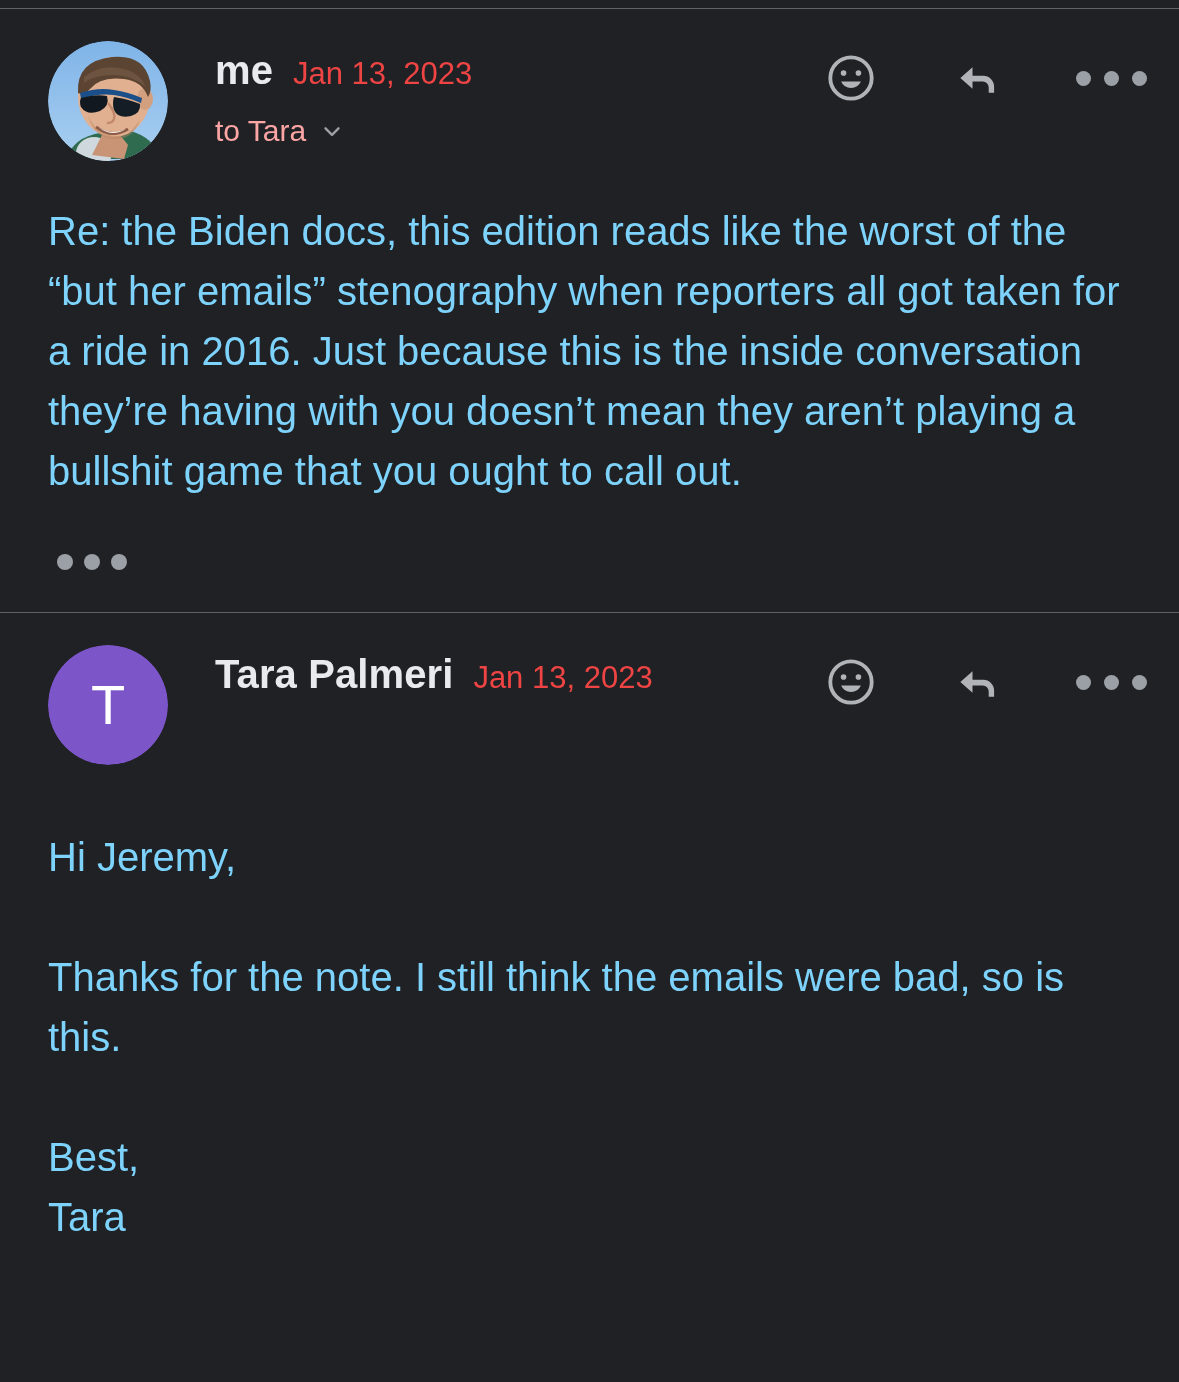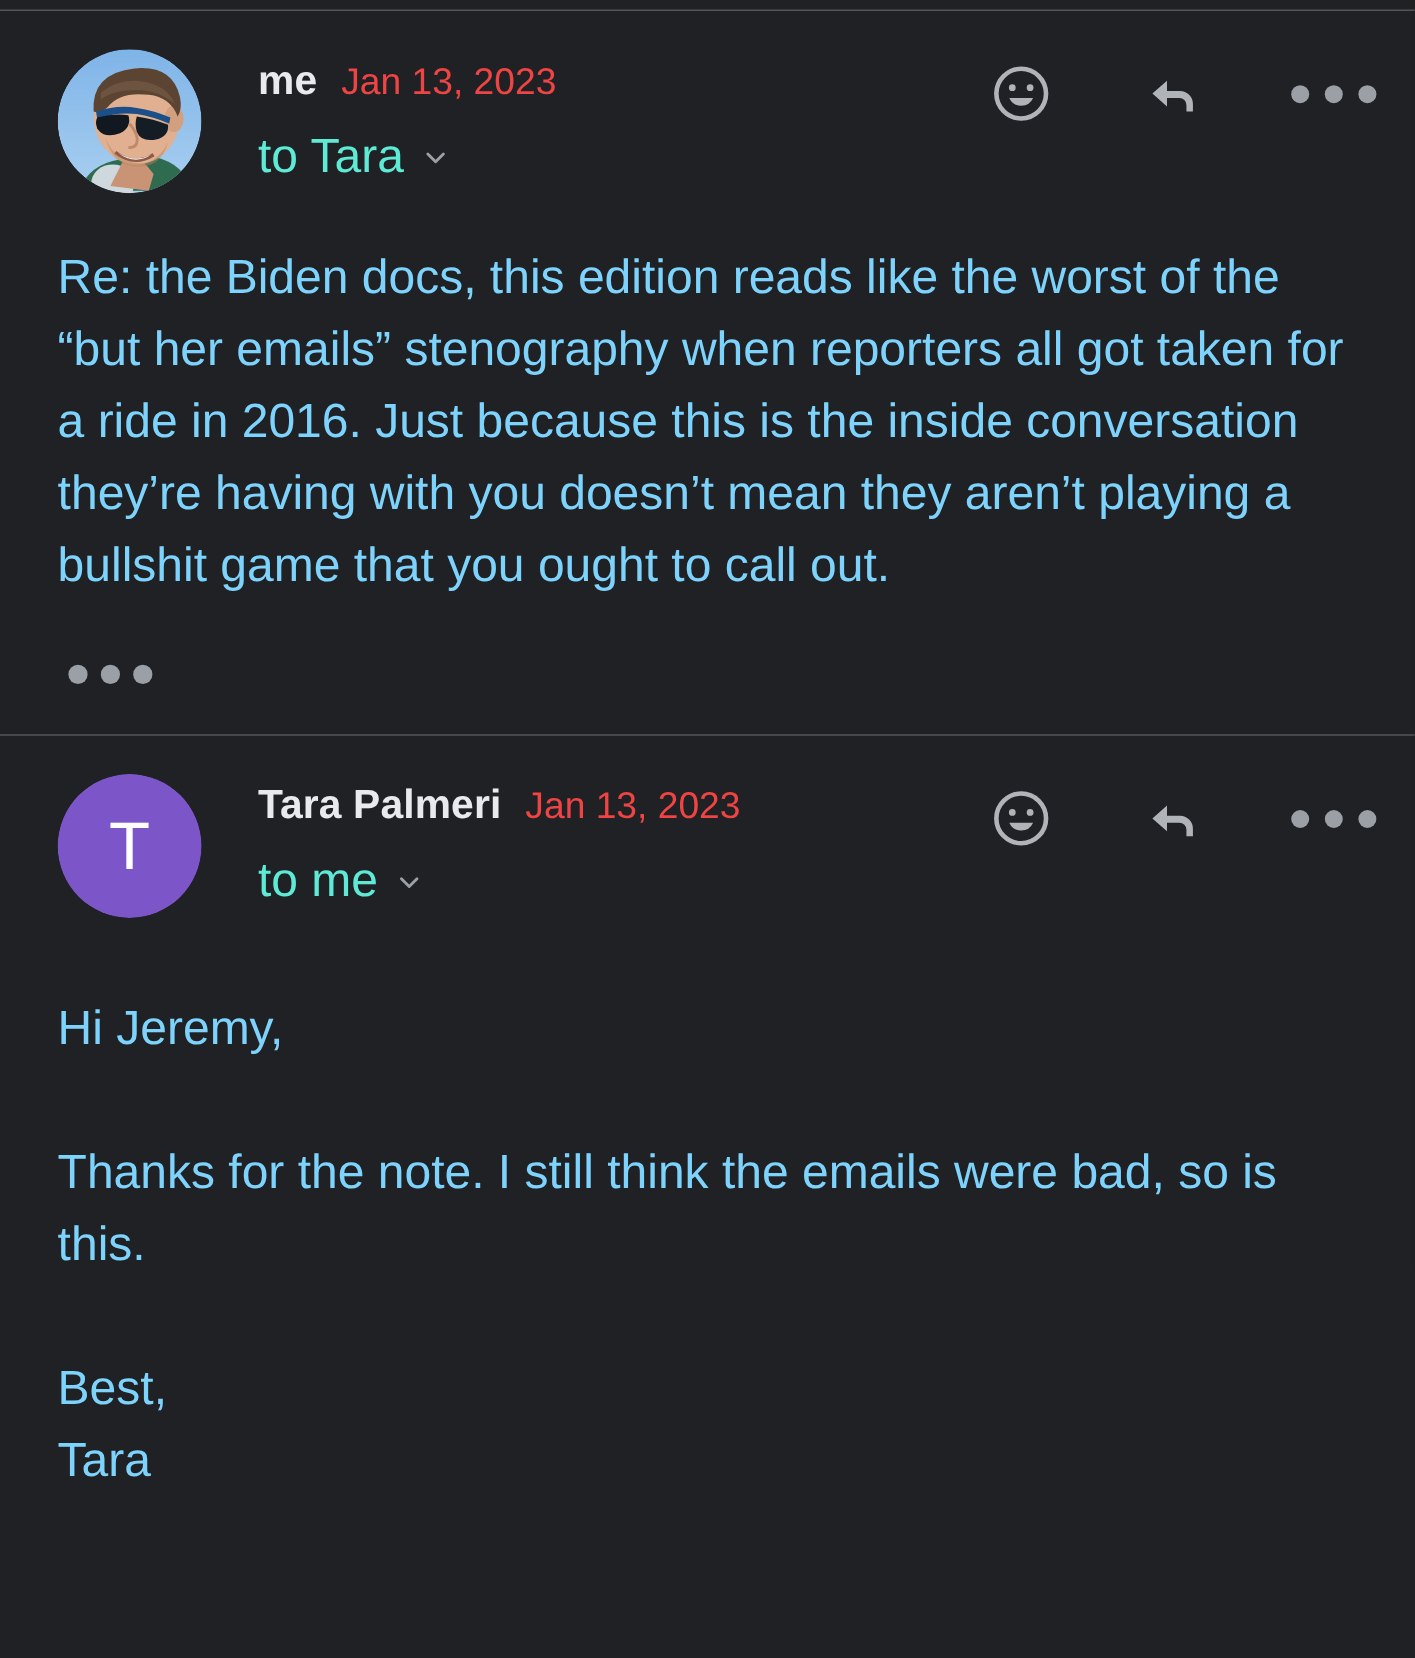--- a/index.html
+++ b/index.html
@@ -32,25 +32,25 @@
     width:120px; height:120px; border-radius:50%;
     display:flex; align-items:center; justify-content:center;
     color:#ffffff; font-size:56px; font-weight:400;
     line-height:1;
   }
   .avatar svg { display:block; width:120px; height:120px; }
 
   .hdr-text { padding-left:47px; padding-top:7px; flex:1 1 auto; min-width:0; }
   .hdr-line1 { display:flex; align-items:baseline; white-space:nowrap; }
   .sender {
-    color:#e8eaed; font-size:34px; font-weight:700; letter-spacing:.1px;
+    color:#e8eaed; font-size:40px; font-weight:700; letter-spacing:.1px;
   }
   .date { color:#ef4444; font-size:31px; margin-left:20px; font-weight:400; }
   .hdr-line2 { display:flex; align-items:center; margin-top:21px; }
-  .recipient { color:#5eead4; font-size:40px; }
+  .recipient { color:#fca5a5; font-size:30px; }
   .chev { margin-left:13px; display:inline-flex; align-items:center; }
   .chev svg { width:26px; height:26px; display:block; }
 
   .actions {
     position:absolute; right:32px; top:42px;
     display:flex; align-items:center; gap:70px;
   }
   .act { display:flex; align-items:center; justify-content:center; cursor:pointer; }
   .act svg { display:block; }
   .dots { display:flex; align-items:center; gap:13px; }
@@ -187,28 +187,20 @@
 
       <div class="avatar">
         <div class="avatar-letter" id="avatar2" style="background: rgb(124, 85, 201); color: rgb(255, 255, 255);">T</div>
       </div>
 
       <div class="hdr-text">
         <div class="hdr-line1">
           <div class="sender">Tara Palmeri</div>
           <div class="date">Jan 13, 2023</div>
         </div>
-        <div class="hdr-line2">
-          <div class="recipient">to me</div>
-          <span class="chev">
-            <svg viewBox="0 0 24 24" fill="none" stroke="#9aa0a6" stroke-width="2.2" stroke-linecap="round" stroke-linejoin="round">
-              <polyline points="6,9.5 12,15.5 18,9.5"></polyline>
-            </svg>
-          </span>
-        </div>
       </div>
 
       <div class="actions">
         <div class="act">
           <svg width="54" height="54" viewBox="0 0 24 24">
             <circle cx="12" cy="12" r="9.2" fill="none" stroke="#b0b4b9" stroke-width="1.7"></circle>
             <circle cx="8.7" cy="9.8" r="1.25" fill="#b0b4b9"></circle>
             <circle cx="15.3" cy="9.8" r="1.25" fill="#b0b4b9"></circle>
             <path d="M7.6 13.6 a4.8 4.8 0 0 0 8.8 0 z" fill="#b0b4b9"></path>
           </svg>

